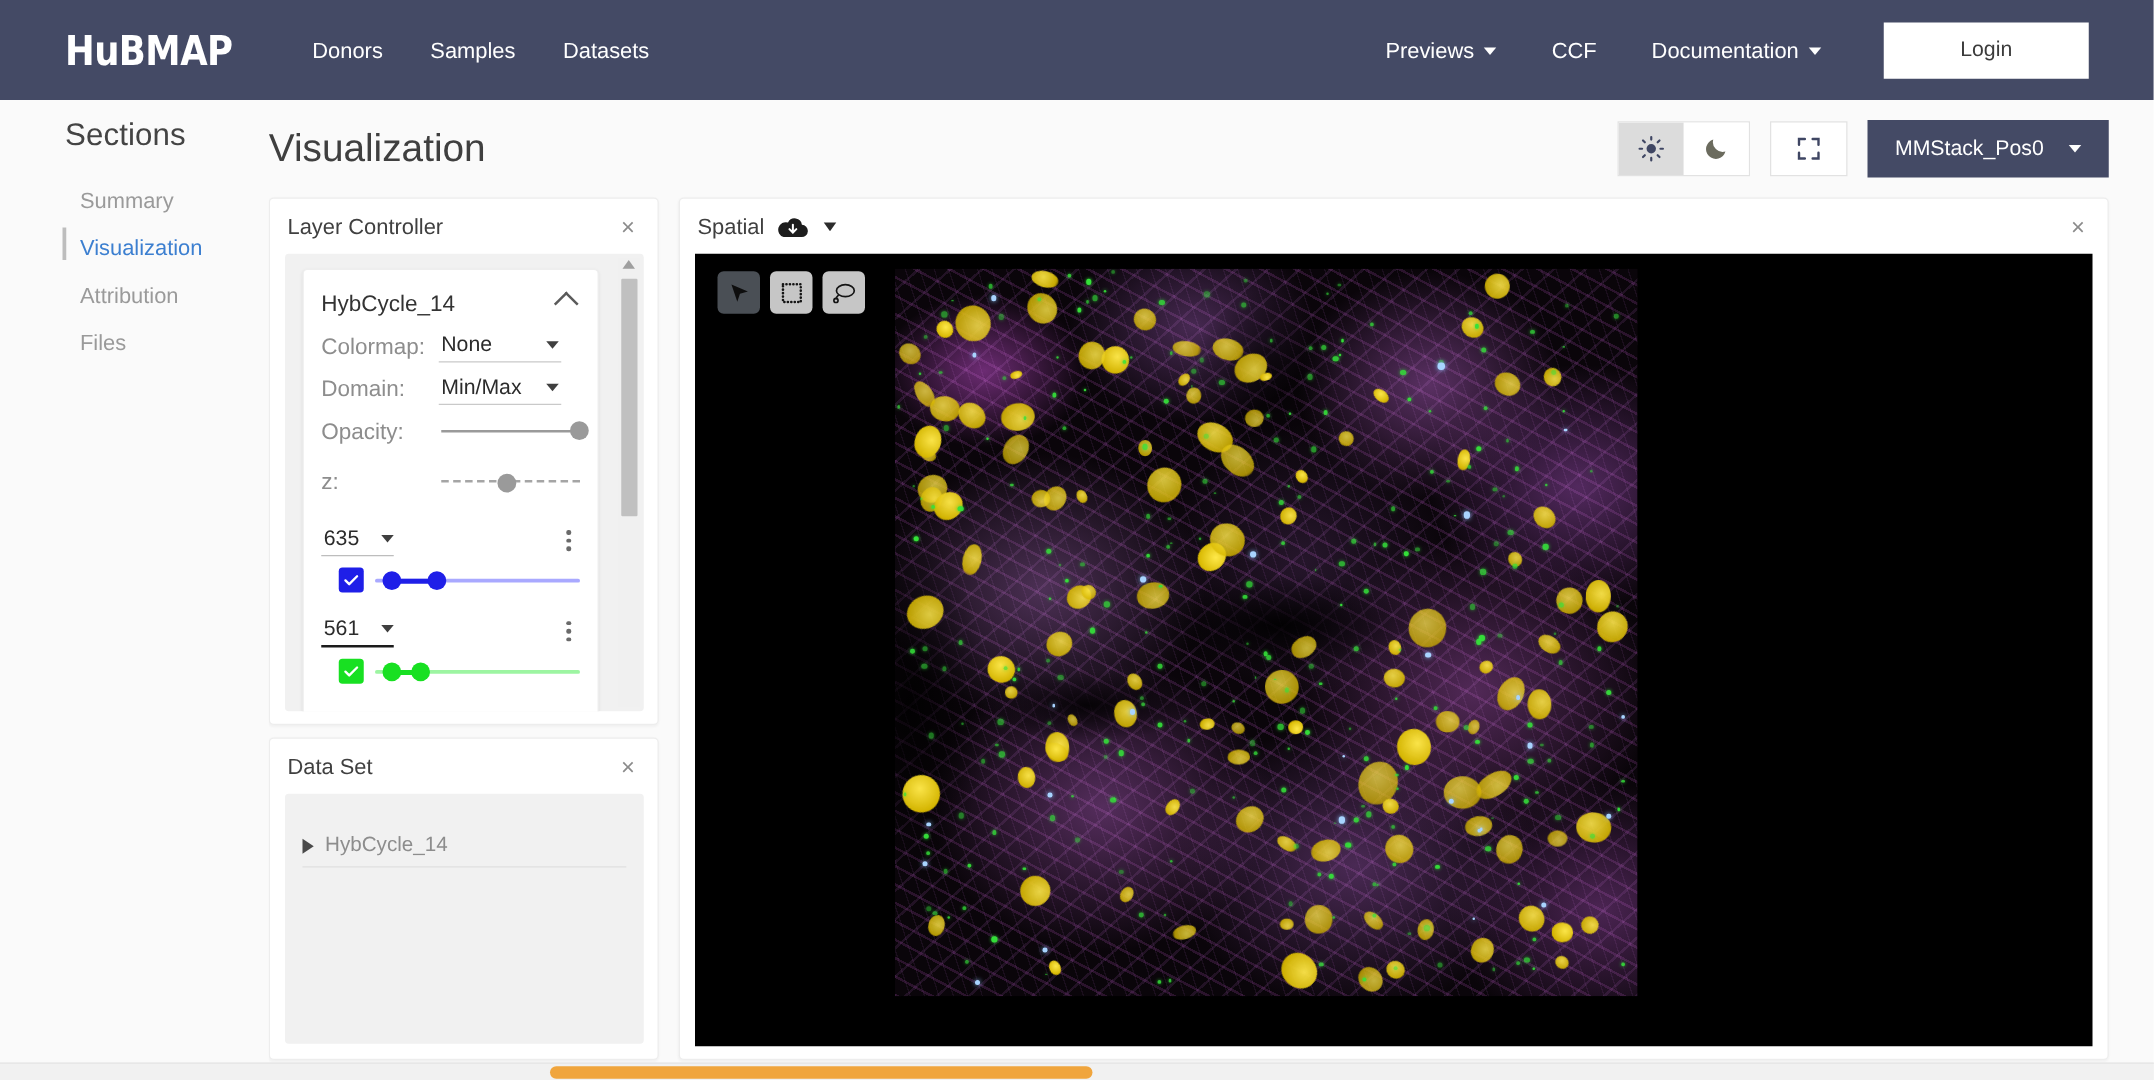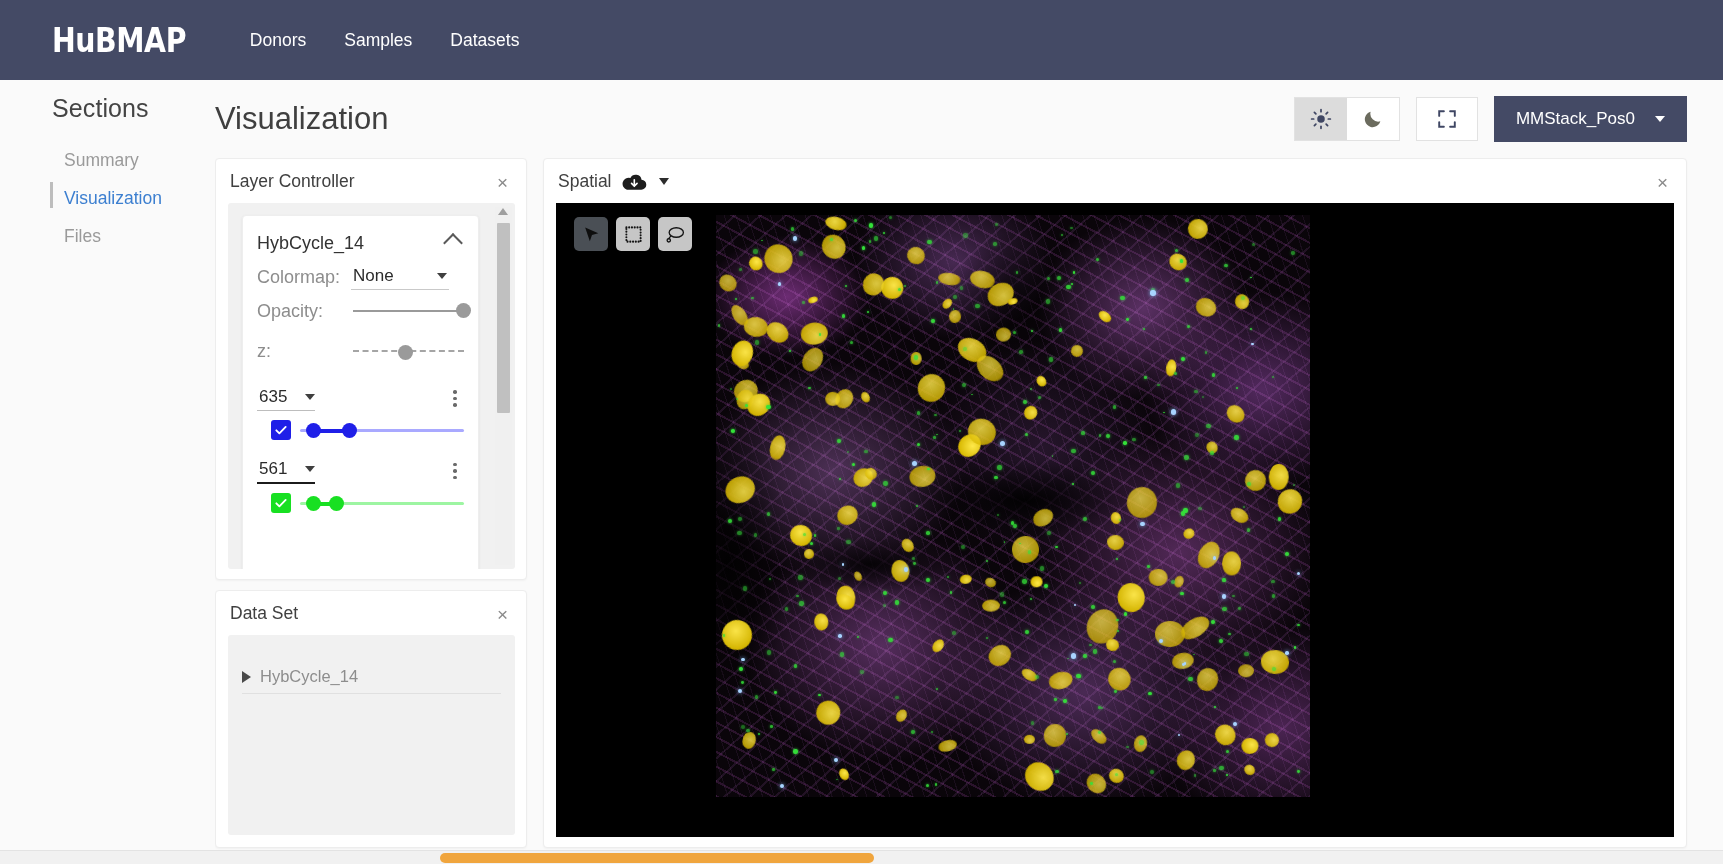--- a/index.html
+++ b/index.html
@@ -477,28 +477,39 @@
 </head>
 <body>
 
 <div class="navbar">
   <div class="brand">HuBMAP</div>
   <div class="nav-links">
     <span class="nav-link">Donors</span>
     <span class="nav-link">Samples</span>
     <span class="nav-link">Datasets</span>
   </div>
+  <div class="nav-right">
+    <span class="nav-link">
+      <span>Previews</span><i class="nav-caret"></i>
+    </span>
+    <span class="nav-link">CCF</span>
+    <span class="nav-link">
+      <span>Documentation</span><i class="nav-caret"></i>
+    </span>
+    <button class="login-btn">Login</button>
+  </div>
 </div>
 
 <div class="page">
 
   <div class="sidebar">
     <div class="sidebar-title">Sections</div>
     <div class="sidebar-item">Summary</div>
     <div class="sidebar-item active">Visualization</div>
+    <div class="sidebar-item">Attribution</div>
     <div class="sidebar-item">Files</div>
   </div>
 
   <div class="main">
 
     <div class="main-head">
       <div class="page-title">Visualization</div>
       <div class="head-tools">
 
         <div class="toggle-group">
@@ -561,20 +572,27 @@
               </div>
 
               <div class="lc-row">
                 <span class="lc-label">Colormap:</span>
                 <span class="sel">
                   <span>None</span>
                   <i class="dncaret"></i>
                 </span>
               </div>
 
+              <div class="lc-row">
+                <span class="lc-label">Domain:</span>
+                <span class="sel">
+                  <span>Min/Max</span>
+                  <i class="dncaret"></i>
+                </span>
+              </div>
 
               <div class="lc-row">
                 <span class="lc-label">Opacity:</span>
                 <span class="slider-wrap">
                   <span class="s-track">
                     <i class="s-thumb" id="opacity-thumb" style="left: calc(100% - 8px);"></i>
                   </span>
                 </span>
               </div>
 

